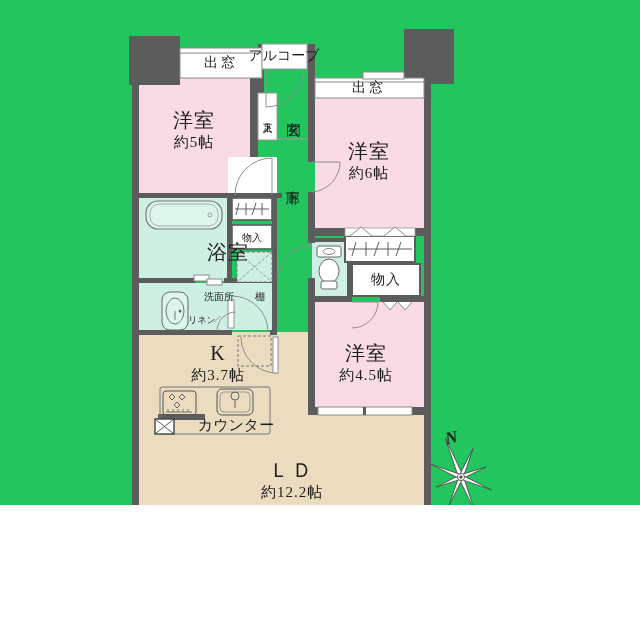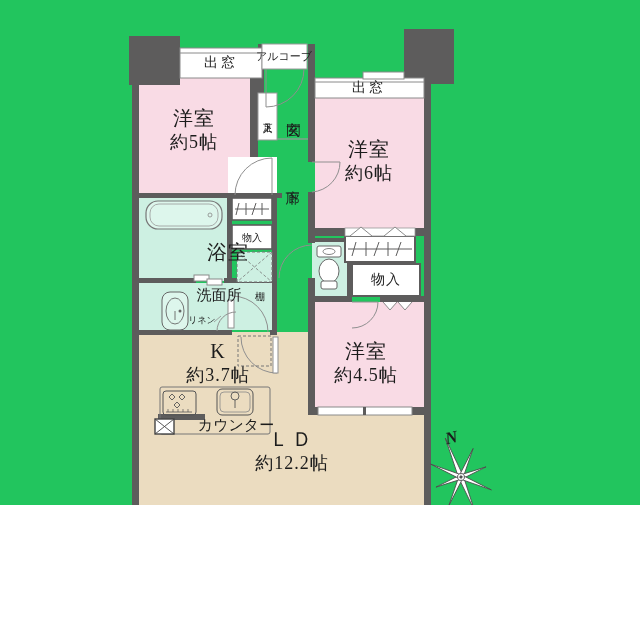--- a/index.html
+++ b/index.html
@@ -3,21 +3,21 @@
 <meta charset="utf-8">
 <style>
   html,body{margin:0;padding:0;background:#ffffff;}
   #canvas{position:relative;width:640px;height:505px;background:#22c55e;overflow:hidden;
           font-family:Liberation Serif, serif;}
   #plan-svg{position:absolute;left:0;top:0;}
   .lbl{position:absolute;transform:translate(-50%,-50%);color:#1c1c1c;white-space:nowrap;
        text-align:center;line-height:1.3;letter-spacing:1px;}
   .v{writing-mode:vertical-rl;text-orientation:upright;line-height:1;letter-spacing:2px;}
   .big{font-size:20px;}
-  .med{font-size:18px;}
+  .med{font-size:15px;}
   .sm{font-size:10px;letter-spacing:0;}
   .tiny{font-size:9px;letter-spacing:0;}
   .spaced{letter-spacing:3px;}
   .two-line span{display:block;}
   .north{font-size:17px;font-weight:bold;font-style:italic;transform:translate(-50%,-50%) rotate(-12deg);}
 </style>
 </head>
 <body>
 
 <div id="canvas">
@@ -224,52 +224,52 @@
         </g>
     <g transform="rotate(135)">
           <path d="M 0,-33 L 2.2,0 L 0,33 L -2.2,0 Z"></path>
         </g>
     <circle cx="0" cy="0" r="3.5"></circle>
     <circle cx="0" cy="0" r="1.2" fill="#4a4a4a"></circle>
   </g>
 </svg>
 
 <div class="lbl spaced" style="left:221px;top:63px;font-size:14px;">出窓</div>
-<div class="lbl" style="left:284px;top:56px;font-size:11px;letter-spacing:0;text-align:right;">アルコーブ</div>
+<div class="lbl" style="left:284px;top:56px;font-size:14px;letter-spacing:0;text-align:right;">アルコーブ</div>
 <div class="lbl v" style="left:267px;top:116px;font-size:9.5px;letter-spacing:0;">下足入</div>
 <div class="lbl v" style="left:293px;top:113px;font-size:14px;">玄関</div>
 <div class="lbl v" style="left:292px;top:181px;font-size:14px;">廊下</div>
 <div class="lbl spaced" style="left:369px;top:88px;font-size:14px;">出窓</div>
 
 <div class="lbl two-line" style="left:194px;top:130px;">
   <span class="big">洋室</span>
   <span class="med">約5帖</span>
 </div>
 <div class="lbl two-line" style="left:369px;top:161px;">
   <span class="big">洋室</span>
   <span class="med">約6帖</span>
 </div>
 <div class="lbl two-line" style="left:366px;top:363px;">
   <span class="big">洋室</span>
   <span class="med">約4.5帖</span>
 </div>
 
 <div class="lbl big" style="left:195px;top:252px;margin-left:33px;">浴室</div>
-<div class="lbl" style="left:219px;top:296px;font-size:15px;letter-spacing:0;">洗面所</div>
+<div class="lbl" style="left:219px;top:296px;font-size:10px;letter-spacing:0;">洗面所</div>
 <div class="lbl tiny" style="left:202px;top:321px;">リネン</div>
 <div class="lbl sm" style="left:260px;top:296px;">棚</div>
 <div class="lbl sm" style="left:252px;top:237px;">物入</div>
 <div class="lbl" style="left:386px;top:280px;font-size:14px;">物入</div>
 
 <div class="lbl two-line" style="left:218px;top:363px;">
   <span class="big">K</span>
   <span class="med">約3.7帖</span>
 </div>
 <div class="lbl" style="left:236px;top:426px;font-size:15px;letter-spacing:0;">カウンター</div>
 
-<div class="lbl two-line" style="left:292px;top:451px;">
+<div class="lbl two-line" style="left:292px;top:480px;">
   <span class="big spaced">ＬＤ</span>
   <span class="med">約12.2帖</span>
 </div>
 
 <div class="lbl north" style="left:452px;top:438px;">N</div>
 
 </div>
 
 </body></html>

